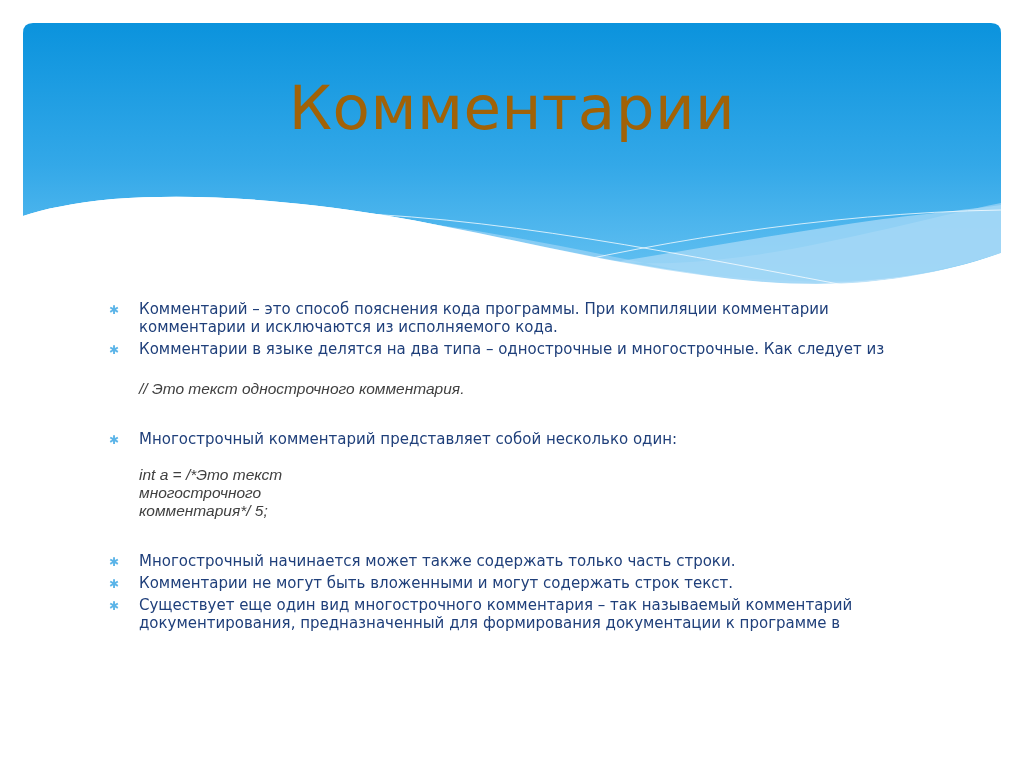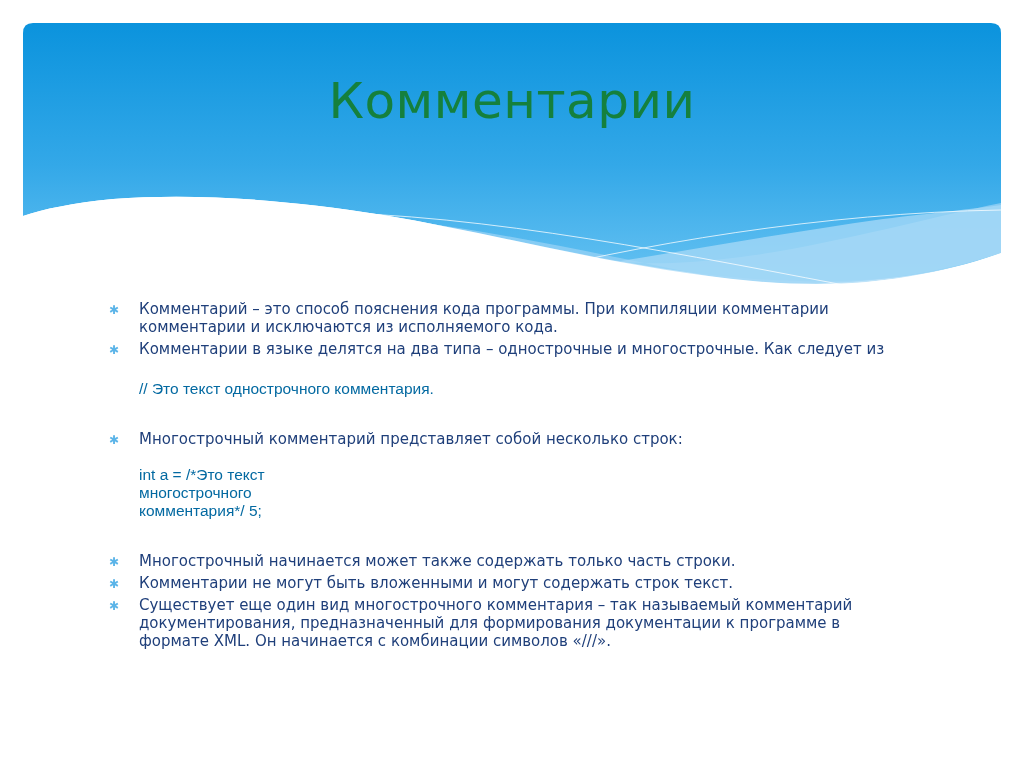--- a/index.html
+++ b/index.html
@@ -29,23 +29,23 @@
       top: 0;
       width: 978px;
       height: 270px;
     }
     .slide-title {
       position: absolute;
       left: 0;
       top: 72px;
       width: 1024px;
       text-align: center;
-      color: #15803d;
+      color: #a16207;
       font-family: "DejaVu Sans", sans-serif;
-      font-size: 50px;
+      font-size: 61px;
       font-weight: normal;
       letter-spacing: 0.5px;
       margin: 0;
     }
     .content {
       position: absolute;
       left: 105px;
       top: 300px;
       width: 800px;
       font-family: "DejaVu Sans", sans-serif;
@@ -65,24 +65,25 @@
       color: #5bb4e8;
       font-size: 12px;
       line-height: 18px;
     }
     .bullet-text {
       display: block;
     }
     .code-line {
       display: block;
       padding-left: 34px;
-      color: #0369a1;
+      color: #404040;
       font-family: "Liberation Sans", sans-serif;
       font-size: 15.5px;
       line-height: 18px;
+      font-style: italic;
     }
     .gap-18 { height: 18px; }
     .gap-14 { height: 14px; }
   </style>
 </head>
 <body>
 
 <div class="slide">
 
   <div class="header-band">
@@ -127,21 +128,21 @@
       <span class="bullet-text">Комментарии в языке делятся на два типа – однострочные и многострочные. Как следует из</span>
     </div>
 
     <div class="gap-18"></div>
     <span class="code-line">// Это текст однострочного комментария.</span>
     <div class="gap-18"></div>
     <div class="gap-14"></div>
 
     <div class="bullet">
       <span class="bullet-icon">✱</span>
-      <span class="bullet-text">Многострочный комментарий представляет собой несколько строк:</span>
+      <span class="bullet-text">Многострочный комментарий представляет собой несколько один:</span>
     </div>
 
     <div class="gap-14"></div>
     <span class="code-line">int a = /*Это текст</span>
     <span class="code-line">многострочного</span>
     <span class="code-line">комментария*/ 5;</span>
     <div class="gap-18"></div>
     <div class="gap-14"></div>
 
     <div class="bullet">
@@ -151,17 +152,16 @@
 
     <div class="bullet">
       <span class="bullet-icon">✱</span>
       <span class="bullet-text">Комментарии не могут быть вложенными и могут содержать строк текст.</span>
     </div>
 
     <div class="bullet">
       <span class="bullet-icon">✱</span>
       <span class="bullet-text">Существует еще один вид многострочного комментария – так называемый комментарий</span>
       <span class="bullet-text">документирования, предназначенный для формирования документации к программе в</span>
-      <span class="bullet-text">формате XML. Он начинается с комбинации символов «///».</span>
     </div>
 
   </div>
 </div>
 
 </body></html>

